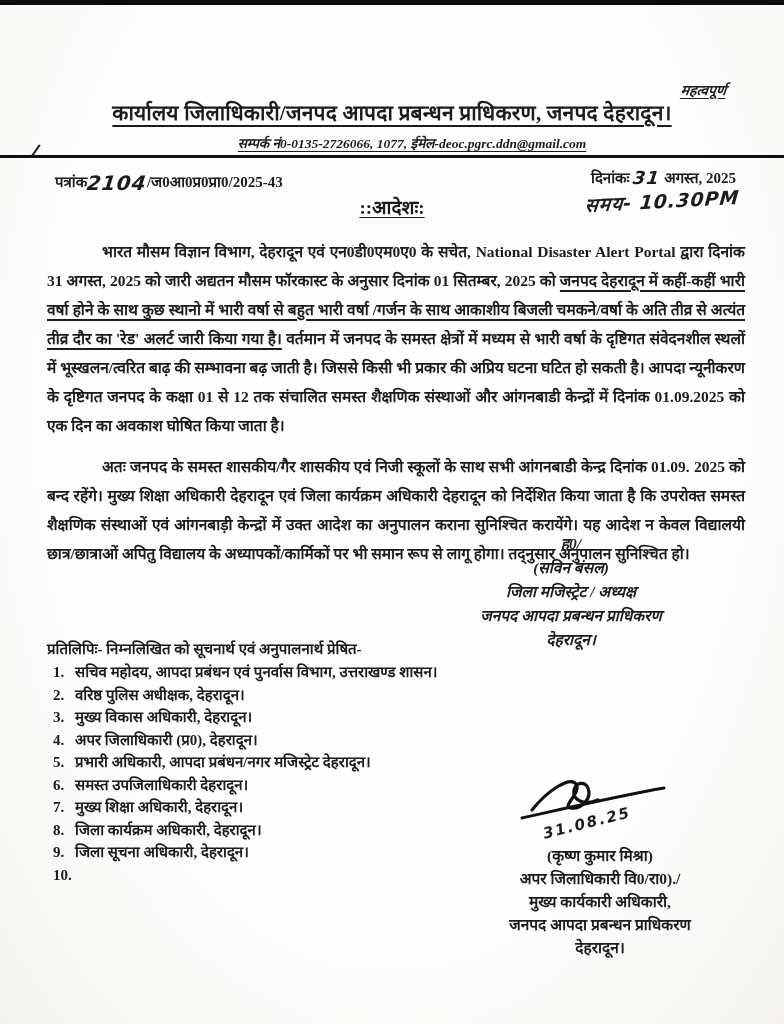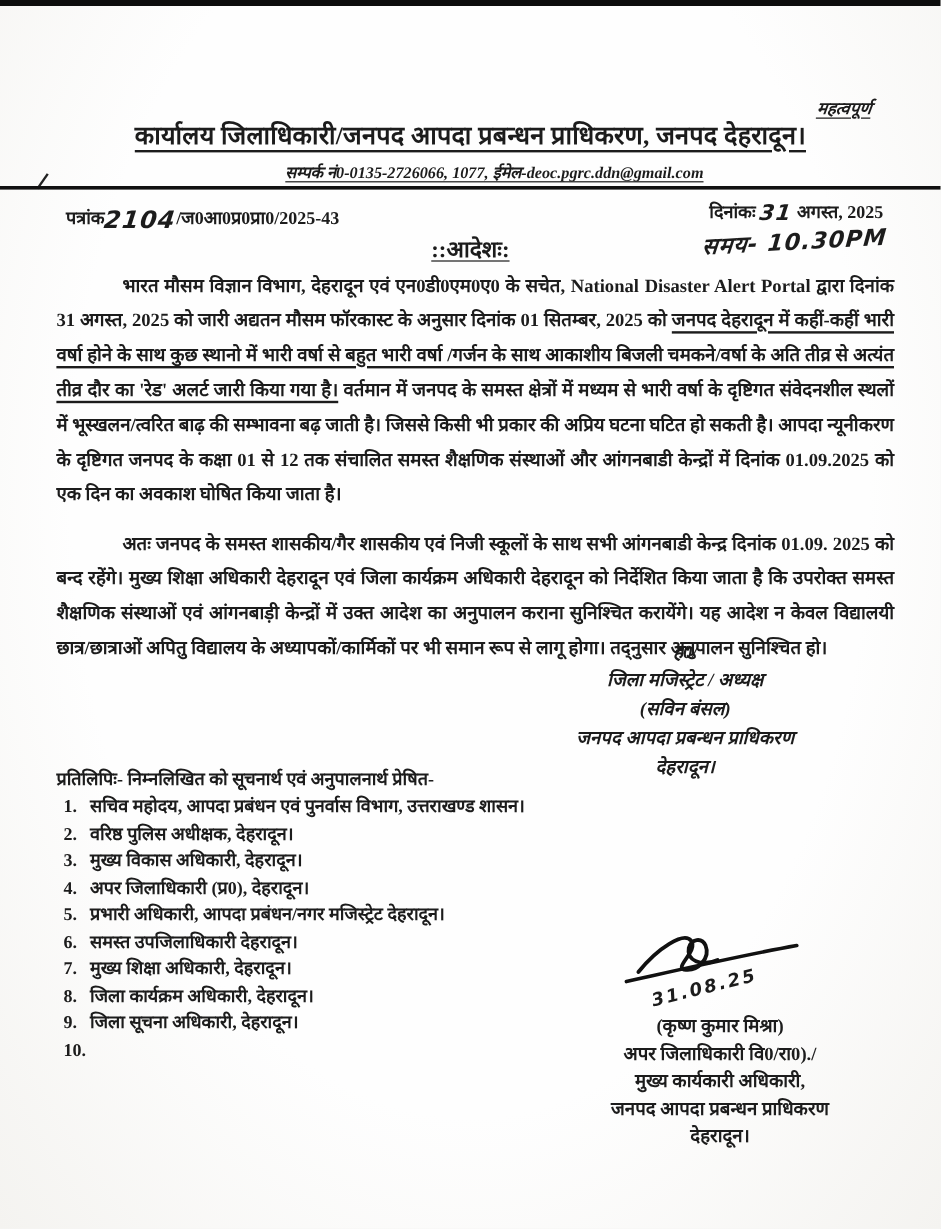--- a/index.html
+++ b/index.html
@@ -84,21 +84,21 @@
     transform: rotate(-3deg) skewX(-8deg);
     font-family: "DejaVu Sans", sans-serif;
     font-weight: 700; font-style: italic;
   }
 
   .body-text {
     position: absolute; top: 224px; left: 47px; right: 39px;
     font-size: 15.5px; font-weight: 600;
     line-height: 29px; text-align: justify;
   }
-  .body-text p { text-indent: 55px; }
+  .body-text p { text-indent: 55px; margin-top: 13px; }
   .body-text p + p { margin-top: 12px; font-family: Liberation Serif, serif; }
   .u-span {
     text-decoration: underline;
     text-underline-offset: 4px;
     text-decoration-thickness: 1.5px;
   }
 
   .sig1 {
     position: absolute; top: 532px; right: 68px; width: 290px;
     text-align: center; font-size: 15.5px; font-weight: 600;
@@ -158,22 +158,22 @@
 
   <div class="time-note">समय- 10.30PM</div>
 
   <div class="body-text">
     <p><span>भारत मौसम विज्ञान विभाग, देहरादून एवं एन0डी0एम0ए0 के सचेत, National Disaster Alert Portal द्वारा दिनांक 31 अगस्त, 2025 को जारी अद्यतन मौसम फॉरकास्ट के अनुसार दिनांक 01 सितम्बर, 2025 को </span><span class="u-span">जनपद देहरादून में कहीं-कहीं भारी वर्षा होने के साथ कुछ स्थानो में भारी वर्षा से बहुत भारी वर्षा /गर्जन के साथ आकाशीय बिजली चमकने/वर्षा के अति तीव्र से अत्यंत तीव्र दौर का 'रेड' अलर्ट जारी किया गया है।</span><span> वर्तमान में जनपद के समस्त क्षेत्रों में मध्यम से भारी वर्षा के दृष्टिगत संवेदनशील स्थलों में भूस्खलन/त्वरित बाढ़ की सम्भावना बढ़ जाती है। जिससे किसी भी प्रकार की अप्रिय घटना घटित हो सकती है। आपदा न्यूनीकरण के दृष्टिगत जनपद के कक्षा 01 से 12 तक संचालित समस्त शैक्षणिक संस्थाओं और आंगनबाडी केन्द्रों में दिनांक 01.09.2025 को एक दिन का अवकाश घोषित किया जाता है।</span></p>
     <p>अतः जनपद के समस्त शासकीय/गैर शासकीय एवं निजी स्कूलों के साथ सभी आंगनबाडी केन्द्र दिनांक 01.09. 2025 को बन्द रहेंगे। मुख्य शिक्षा अधिकारी देहरादून एवं जिला कार्यक्रम अधिकारी देहरादून को निर्देशित किया जाता है कि उपरोक्त समस्त शैक्षणिक संस्थाओं एवं आंगनबाड़ी केन्द्रों में उक्त आदेश का अनुपालन कराना सुनिश्चित करायेंगे। यह आदेश न केवल विद्यालयी छात्र/छात्राओं अपितु विद्यालय के अध्यापकों/कार्मिकों पर भी समान रूप से लागू होगा। तद्नुसार अनुपालन सुनिश्चित हो।</p>
   </div>
 
   <div class="sig1">
     <div>ह0/</div>
+    <div>(सविन बंसल)</div>
     <div>जिला मजिस्ट्रेट / अध्यक्ष</div>
-    <div>(सविन बंसल)</div>
     <div>जनपद आपदा प्रबन्धन प्राधिकरण</div>
     <div>देहरादून।</div>
   </div>
 
   <div class="copy-section">
     <div class="copy-heading">प्रतिलिपिः- निम्नलिखित को सूचनार्थ एवं अनुपालनार्थ प्रेषित-</div>
     <ol class="copy-list">
       <li><span class="num">1.</span><span>सचिव महोदय, आपदा प्रबंधन एवं पुनर्वास विभाग, उत्तराखण्ड शासन।</span></li>
       <li><span class="num">2.</span><span>वरिष्ठ पुलिस अधीक्षक, देहरादून।</span></li>
       <li><span class="num">3.</span><span>मुख्य विकास अधिकारी, देहरादून।</span></li>

